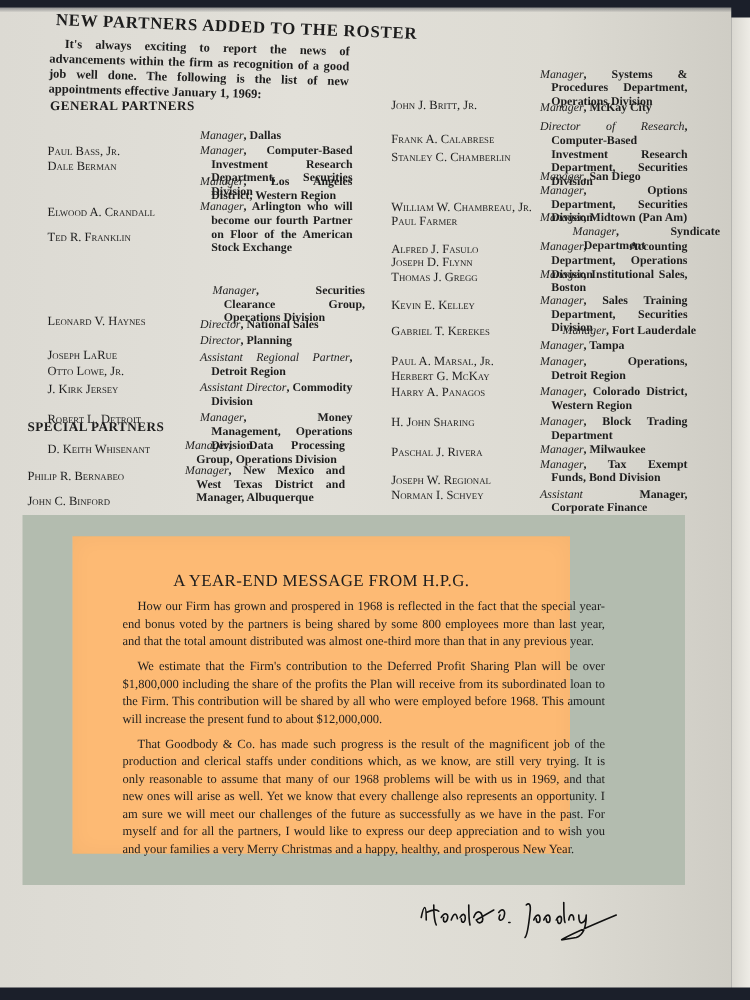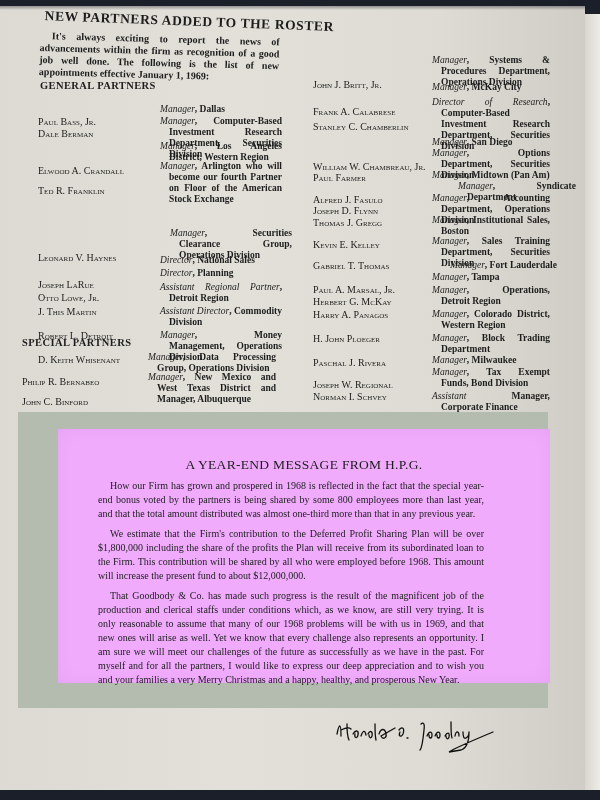--- a/index.html
+++ b/index.html
@@ -51,22 +51,22 @@
       font-size: 9.5px; line-height: 11px; font-weight: bold;
     }
     .entry .role .title { font-style: italic; font-weight: normal; }
     .entry .role .hang { display: block; padding-left: 9px; text-indent: -9px; }
 
     .frame {
       position: absolute; left: 18px; top: 412px; width: 530px; height: 296px;
       background: #b3bcaf;
     }
     .message {
-      position: absolute; left: 58px; top: 429px; width: 492px; height: 254px;
-      background: #f0abfc;
+      position: absolute; left: 58px; top: 429px; width: 398px; height: 254px;
+      background: #fdba74;
       box-shadow: inset 0 0 18px rgba(0,0,0,0.04);
     }
     .message-title {
       position: absolute; left: 0; top: 28px; width: 100%;
       text-align: center; font-size: 13.5px; letter-spacing: 0.3px;
     }
     .message-body {
       position: absolute; left: 40px; top: 50px; width: 430px;
       font-size: 10px; line-height: 14px; text-align: justify;
     }
@@ -130,21 +130,21 @@
         <span class="hang"><span class="title">Director</span><span>, National Sales</span></span>
       </div>
     </div>
     <div class="entry" style="left: 38px; top: 268px;">
       <span class="name">Otto Lowe, Jr.</span>
       <div class="role" style="left: 122px; width: 122px;">
         <span class="hang"><span class="title">Director</span><span>, Planning</span></span>
       </div>
     </div>
     <div class="entry" style="left: 38px; top: 282px;">
-      <span class="name">J. This Martin</span>
+      <span class="name">J. Kirk Jersey</span>
       <div class="role" style="left: 122px; width: 122px;">
         <span class="hang"><span class="title">Assistant Regional Partner</span><span>, Detroit Region</span></span>
       </div>
     </div>
     <div class="entry" style="left: 38px; top: 306px;">
       <span class="name">Robert L. Detroit</span>
       <div class="role" style="left: 122px; width: 122px;">
         <span class="hang"><span class="title">Assistant Director</span><span>, Commodity Division</span></span>
       </div>
     </div>
@@ -220,21 +220,21 @@
         <span class="hang"><span class="title">Manager</span><span>, Accounting Department, Operations Division</span></span>
       </div>
     </div>
     <div class="entry" style="left: 313px; top: 215px;">
       <span class="name">Kevin E. Kelley</span>
       <div class="role" style="left: 119px; width: 118px;">
         <span class="hang"><span class="title">Manager</span><span>, Institutional Sales, Boston</span></span>
       </div>
     </div>
     <div class="entry" style="left: 313px; top: 236px;">
-      <span class="name">Gabriel T. Thomas</span>
+      <span class="name">Gabriel T. Kerekes</span>
       <div class="role" style="left: 119px; width: 118px;">
         <span class="hang"><span class="title">Manager</span><span>, Sales Training Department, Securities Division</span></span>
       </div>
     </div>
     <div class="entry" style="left: 313px; top: 260px;">
       <span class="name">Paul A. Marsal, Jr.</span>
       <div class="role" style="left: 137px; width: 118px;">
         <span class="hang"><span class="title">Manager</span><span>, Fort Lauderdale</span></span>
       </div>
     </div>
@@ -244,21 +244,21 @@
         <span class="hang"><span class="title">Manager</span><span>, Tampa</span></span>
       </div>
     </div>
     <div class="entry" style="left: 313px; top: 285px;">
       <span class="name">Harry A. Panagos</span>
       <div class="role" style="left: 119px; width: 118px;">
         <span class="hang"><span class="title">Manager</span><span>, Operations, Detroit Region</span></span>
       </div>
     </div>
     <div class="entry" style="left: 313px; top: 309px;">
-      <span class="name">H. John Ploeger</span>
+      <span class="name">H. John Sharing</span>
       <div class="role" style="left: 119px; width: 118px;">
         <span class="hang"><span class="title">Manager</span><span>, Colorado District, Western Region</span></span>
       </div>
     </div>
     <div class="entry" style="left: 313px; top: 333px;">
       <span class="name">Paschal J. Rivera</span>
       <div class="role" style="left: 119px; width: 118px;">
         <span class="hang"><span class="title">Manager</span><span>, Block Trading Department</span></span>
       </div>
     </div>

